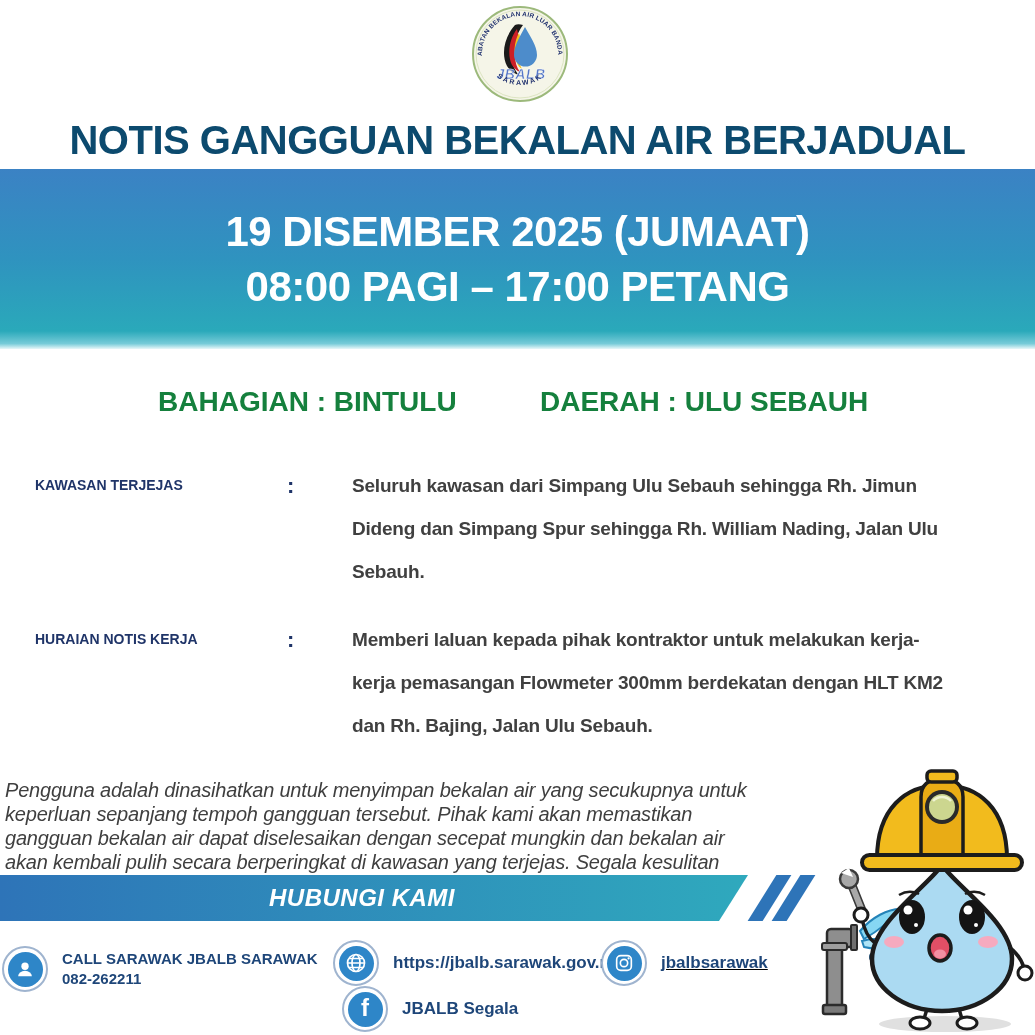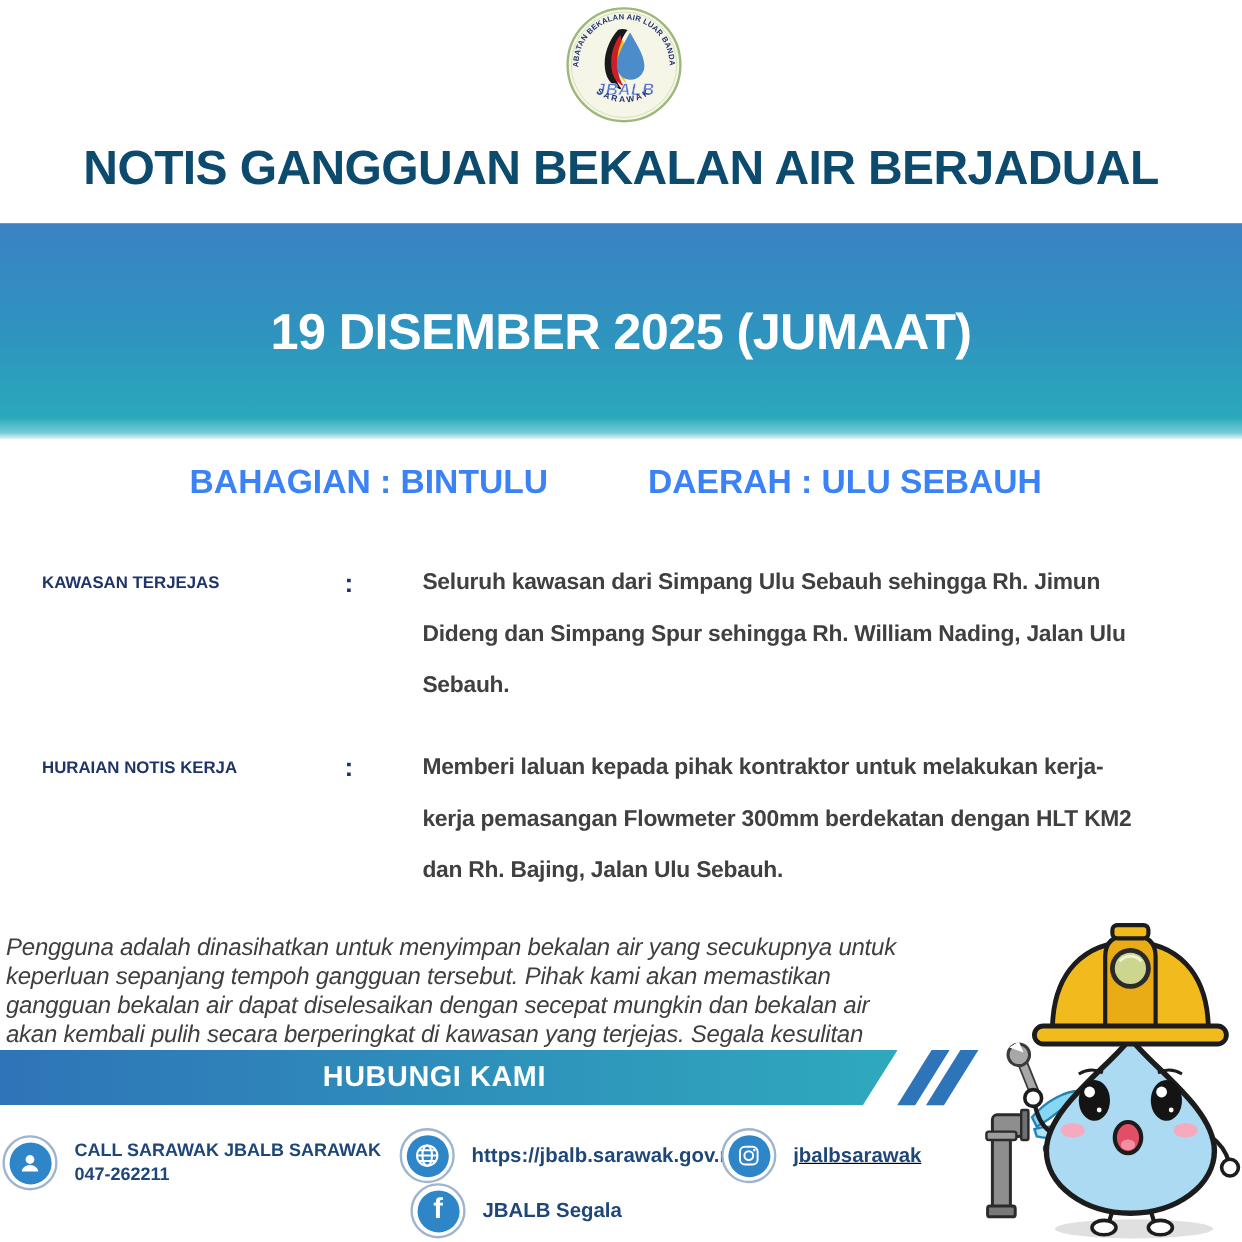--- a/index.html
+++ b/index.html
@@ -13,30 +13,30 @@
 
   
   .title {
     position:absolute; top:118px; left:0; width:100%;
     text-align:center; font-size:40px; font-weight:bold;
     color:#0c4a6e; letter-spacing:-0.5px;
   }
 
   
   .date-banner {
-    position:absolute; top:186px; left:0; width:1035px; height:180px;
+    position:absolute; top:169px; left:0; width:1035px; height:180px;
     background:linear-gradient(180deg,#3B82C4 0%,#2F93BF 50%,#2AA9BA 90%,#77CBD8 97%,#E8F7F9 100%);
     display:flex; flex-direction:column; justify-content:center; align-items:center;
     color:#ffffff; font-weight:bold; font-size:42px; line-height:55px;
     letter-spacing:-0.5px; text-align:center;
   }
 
   
   .bahagian, .daerah {
-    position:absolute; top:386px; font-size:28px; font-weight:bold; color:#3b82f6;
+    position:absolute; top:386px; font-size:28px; font-weight:bold; color:#15803d;
   }
   .bahagian { left:158px; }
   .daerah   { left:540px; }
 
   
   .detail-row { position:absolute; left:0; width:1035px; }
   .detail-row.kawasan { top:464px; }
   .detail-row.huraian { top:618px; }
   .detail-label {
     position:absolute; left:35px; top:0; width:250px;
@@ -59,21 +59,21 @@
     line-height:24px; letter-spacing:-0.2px;
   }
 
   
   .contact-banner {
     position:absolute; left:0; top:875px; width:748px; height:46px;
     background:linear-gradient(90deg,#2E74B8 0%,#2FA9BD 100%);
     clip-path:polygon(0 0, 100% 0, calc(100% - 29px) 100%, 0 100%);
     display:flex; align-items:center; justify-content:center;
     font-size:24px; font-weight:bold; color:#ffffff; letter-spacing:0.5px;
-    padding-right:24px; box-sizing:border-box;
+    padding-right:24px; box-sizing:border-box;font-style:italic;
   }
   .slash {
     position:absolute; top:875px; width:15px; height:46px;
     background:#2E74B8; transform:skewX(-32deg);
   }
   .slash-1 { left:762px; }
   .slash-2 { left:786px; }
 
   
   .contact-item { position:absolute; display:flex; align-items:center; gap:14px; }
@@ -124,20 +124,21 @@
       <text font-size="7" font-weight="bold" fill="#23346F" letter-spacing="2">
         <textPath href="#arcBottom" startOffset="50%" text-anchor="middle">SARAWAK</textPath>
       </text>
     </svg>
   </div>
 
   <div class="title">NOTIS GANGGUAN BEKALAN AIR BERJADUAL</div>
 
   <div class="date-banner">
     <div>19 DISEMBER 2025 (JUMAAT)</div>
+    <div>08:00 PAGI – 17:00 PETANG</div>
   </div>
 
   <div class="bahagian">BAHAGIAN : BINTULU</div>
   <div class="daerah">DAERAH : ULU SEBAUH</div>
 
   <div class="detail-row kawasan">
     <div class="detail-label">KAWASAN TERJEJAS</div>
     <div class="detail-colon">:</div>
     <div class="detail-text">Seluruh kawasan dari Simpang Ulu Sebauh sehingga Rh. Jimun Dideng dan Simpang Spur sehingga Rh. William Nading, Jalan Ulu Sebauh.</div>
   </div>
@@ -160,21 +161,21 @@
     <div class="contact-icon">
       <div class="contact-icon-inner">
         <svg viewBox="0 0 24 24" width="22" height="22">
           <circle cx="12" cy="9" r="4" fill="#fff"></circle>
           <path d="M4.5 20 a7.5 6 0 0 1 15 0 Z" fill="#fff"></path>
         </svg>
       </div>
     </div>
     <div class="contact-text">
       <div>CALL SARAWAK JBALB SARAWAK</div>
-      <div>047-262211</div>
+      <div>082-262211</div>
     </div>
   </div>
 
   <div class="contact-item contact-web">
     <div class="contact-icon">
       <div class="contact-icon-inner">
         <svg viewBox="0 0 24 24" width="24" height="24" fill="none" stroke="#fff" stroke-width="1.7">
           <circle cx="12" cy="12" r="8.5"></circle>
           <ellipse cx="12" cy="12" rx="4" ry="8.5"></ellipse>
           <path d="M3.5 12 h17 M5 7.5 h14 M5 16.5 h14"></path>

